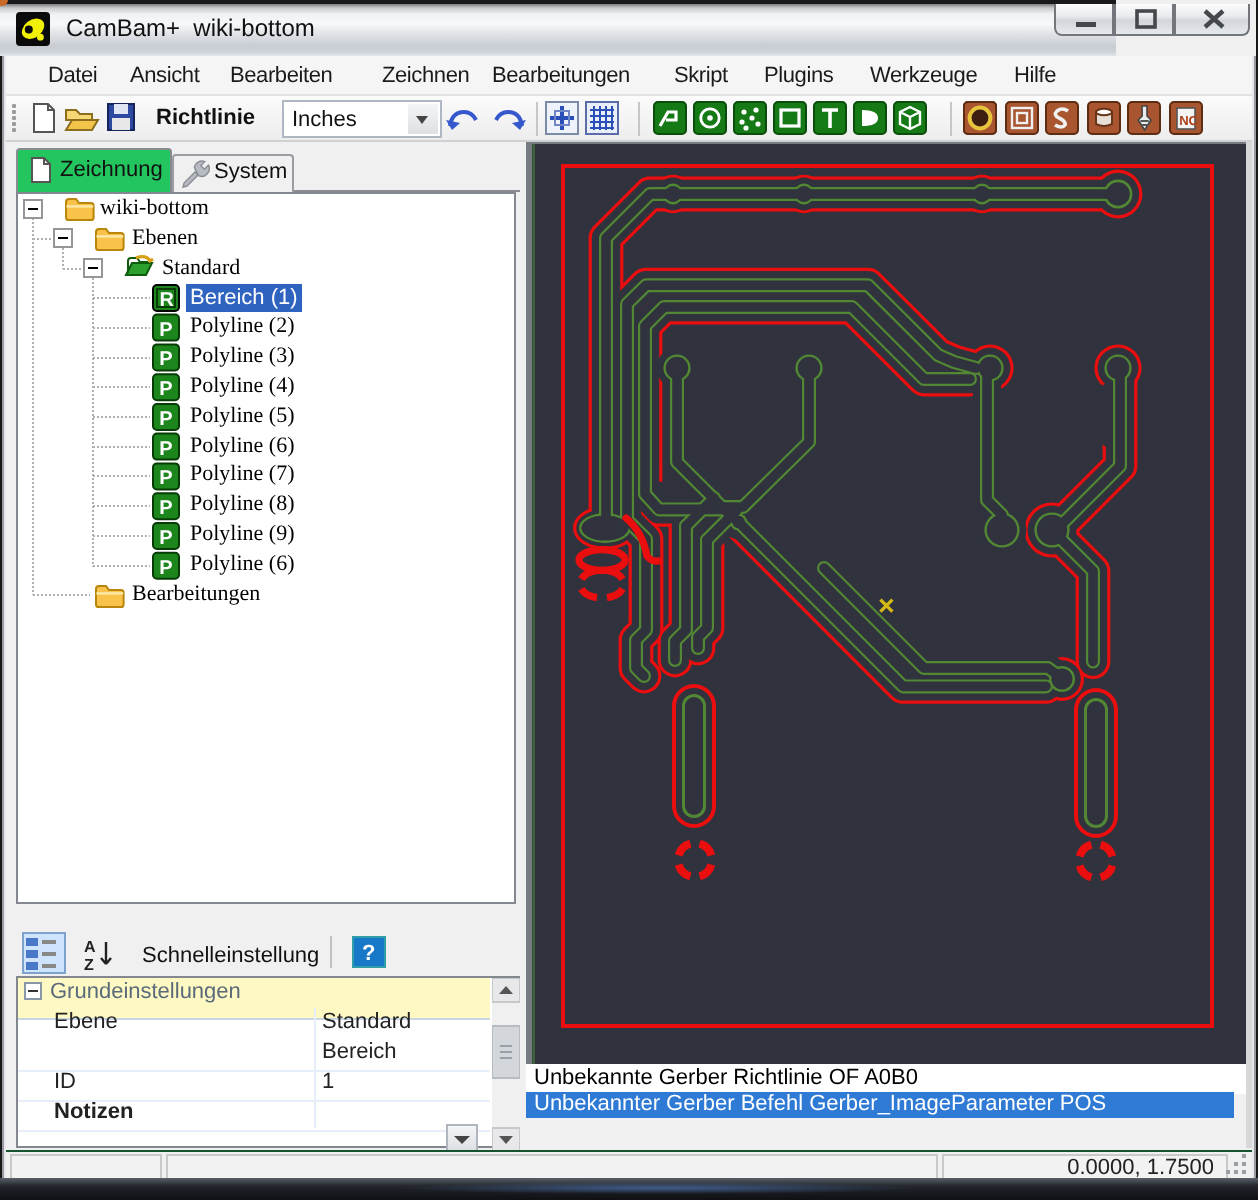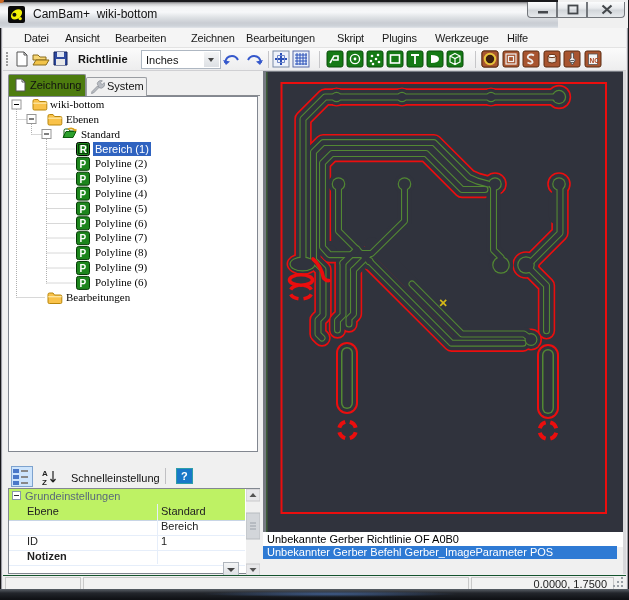--- a/index.html
+++ b/index.html
@@ -24,21 +24,21 @@
 #toolbar{position:absolute;left:3px;top:48px;width:623px;height:23px;background:linear-gradient(180deg,#fbfbfb,#ededee);border-bottom:1px solid #d0d0d3;}
 .grip{position:absolute;top:4px;width:3px;height:15px;background-image:radial-gradient(circle at 1px 1px,#9b9b9b 1px,transparent 1.2px);background-size:3px 3px;}
 #einh{position:absolute;left:75px;top:5px;font-size:11px;font-weight:bold;color:#111;}
 #combo{position:absolute;left:138px;top:2px;width:80px;height:19px;background:#fff;border:1px solid #aeb7c2;}
 #combo span{position:absolute;left:4px;top:3px;font-size:11px;color:#111;}
 #combo .arr{position:absolute;right:1px;top:1px;width:15px;height:15px;background:linear-gradient(180deg,#f4f5f6,#dde0e4);}
 #combo .arr:after{content:"";position:absolute;left:4px;top:6px;border:3.5px solid transparent;border-top:4px solid #444;}
 
 #leftpanel{position:absolute;left:3px;top:71px;width:260px;height:505px;background:#f0f0f0;}
 .tab{position:absolute;font-size:11px;color:#111;}
-#tab1{left:5px;top:3px;width:78px;height:22px;background:#4d7c0f;border:1px solid #888b90;border-bottom:none;border-radius:2px 2px 0 0;z-index:2;}
+#tab1{left:5px;top:3px;width:78px;height:22px;background:#22c55e;border:1px solid #888b90;border-bottom:none;border-radius:2px 2px 0 0;z-index:2;}
 #tab2{left:83px;top:6px;width:61px;height:19px;background:#f0f0f0;border:1px solid #9a9da2;border-bottom:none;border-radius:2px 2px 0 0;}
 .tab span{position:absolute;font-size:11px;}
 #tree{position:absolute;left:5px;top:25px;width:250px;height:356px;background:#fff;border:1px solid #828790;overflow:hidden;}
 .trow{position:absolute;height:15px;font-size:11px;color:#000;white-space:nowrap;font-family:Liberation Serif, serif;}
 .tsel{position:absolute;background:#2f63c0;color:#fff;font-size:11px;height:14px;padding:1px 2px 0 2px;}
 
 #ptool{position:absolute;left:2px;top:394px;width:255px;height:24px;background:#f0f0f0;}
 #pgrid{position:absolute;left:5px;top:417px;width:252px;height:86px;background:#fff;border:1px solid #828790;font-size:11px;}
 .prow{position:absolute;left:0;width:236px;height:32px;border-bottom:1px solid #e6eefa;}
 .prow .c1{position:absolute;left:10px;top:1px;width:137px;color:#222;padding-left:8px;}
@@ -324,21 +324,21 @@
         <rect x="160" y="3" width="1" height="16" fill="#c0c0c3"></rect>
         <g transform="translate(171,3)">
           <rect width="17" height="16" fill="#2e9ea8"></rect>
           <rect x="1" y="1" width="15" height="14" fill="#1878c8"></rect>
           <text x="5" y="12" font-size="11" font-weight="bold" fill="#fff" font-family="Liberation Sans">?</text>
         </g>
       </svg>
       <span style="position:absolute;left:66px;top:7px;font-size:11px;color:#111">Schnelleinstellung</span>
     </div>
     <div id="pgrid">
-      <div style="position:absolute;left:0;top:0;width:236px;height:32px;background:#bef264;border-bottom:1px solid #c8d5e5">
+      <div style="position:absolute;left:0;top:0;width:236px;height:21px;background:#fef9c3;border-bottom:1px solid #c8d5e5">
         <svg width="9" height="9" style="position:absolute;left:3px;top:2px">
             <rect x="0.5" y="0.5" width="8" height="8" fill="#fff" stroke="#8898a8"></rect>
             <path d="M2 4.5 h5" stroke="#333"></path>
           </svg>
         <span style="position:absolute;left:16px;top:1px;color:#5a6a7a">Grundeinstellungen</span>
       </div>
       <div class="prow" style="top:15px">
           <span class="c1">Ebene</span>
           <span class="c2">Standard</span>
         </div>

